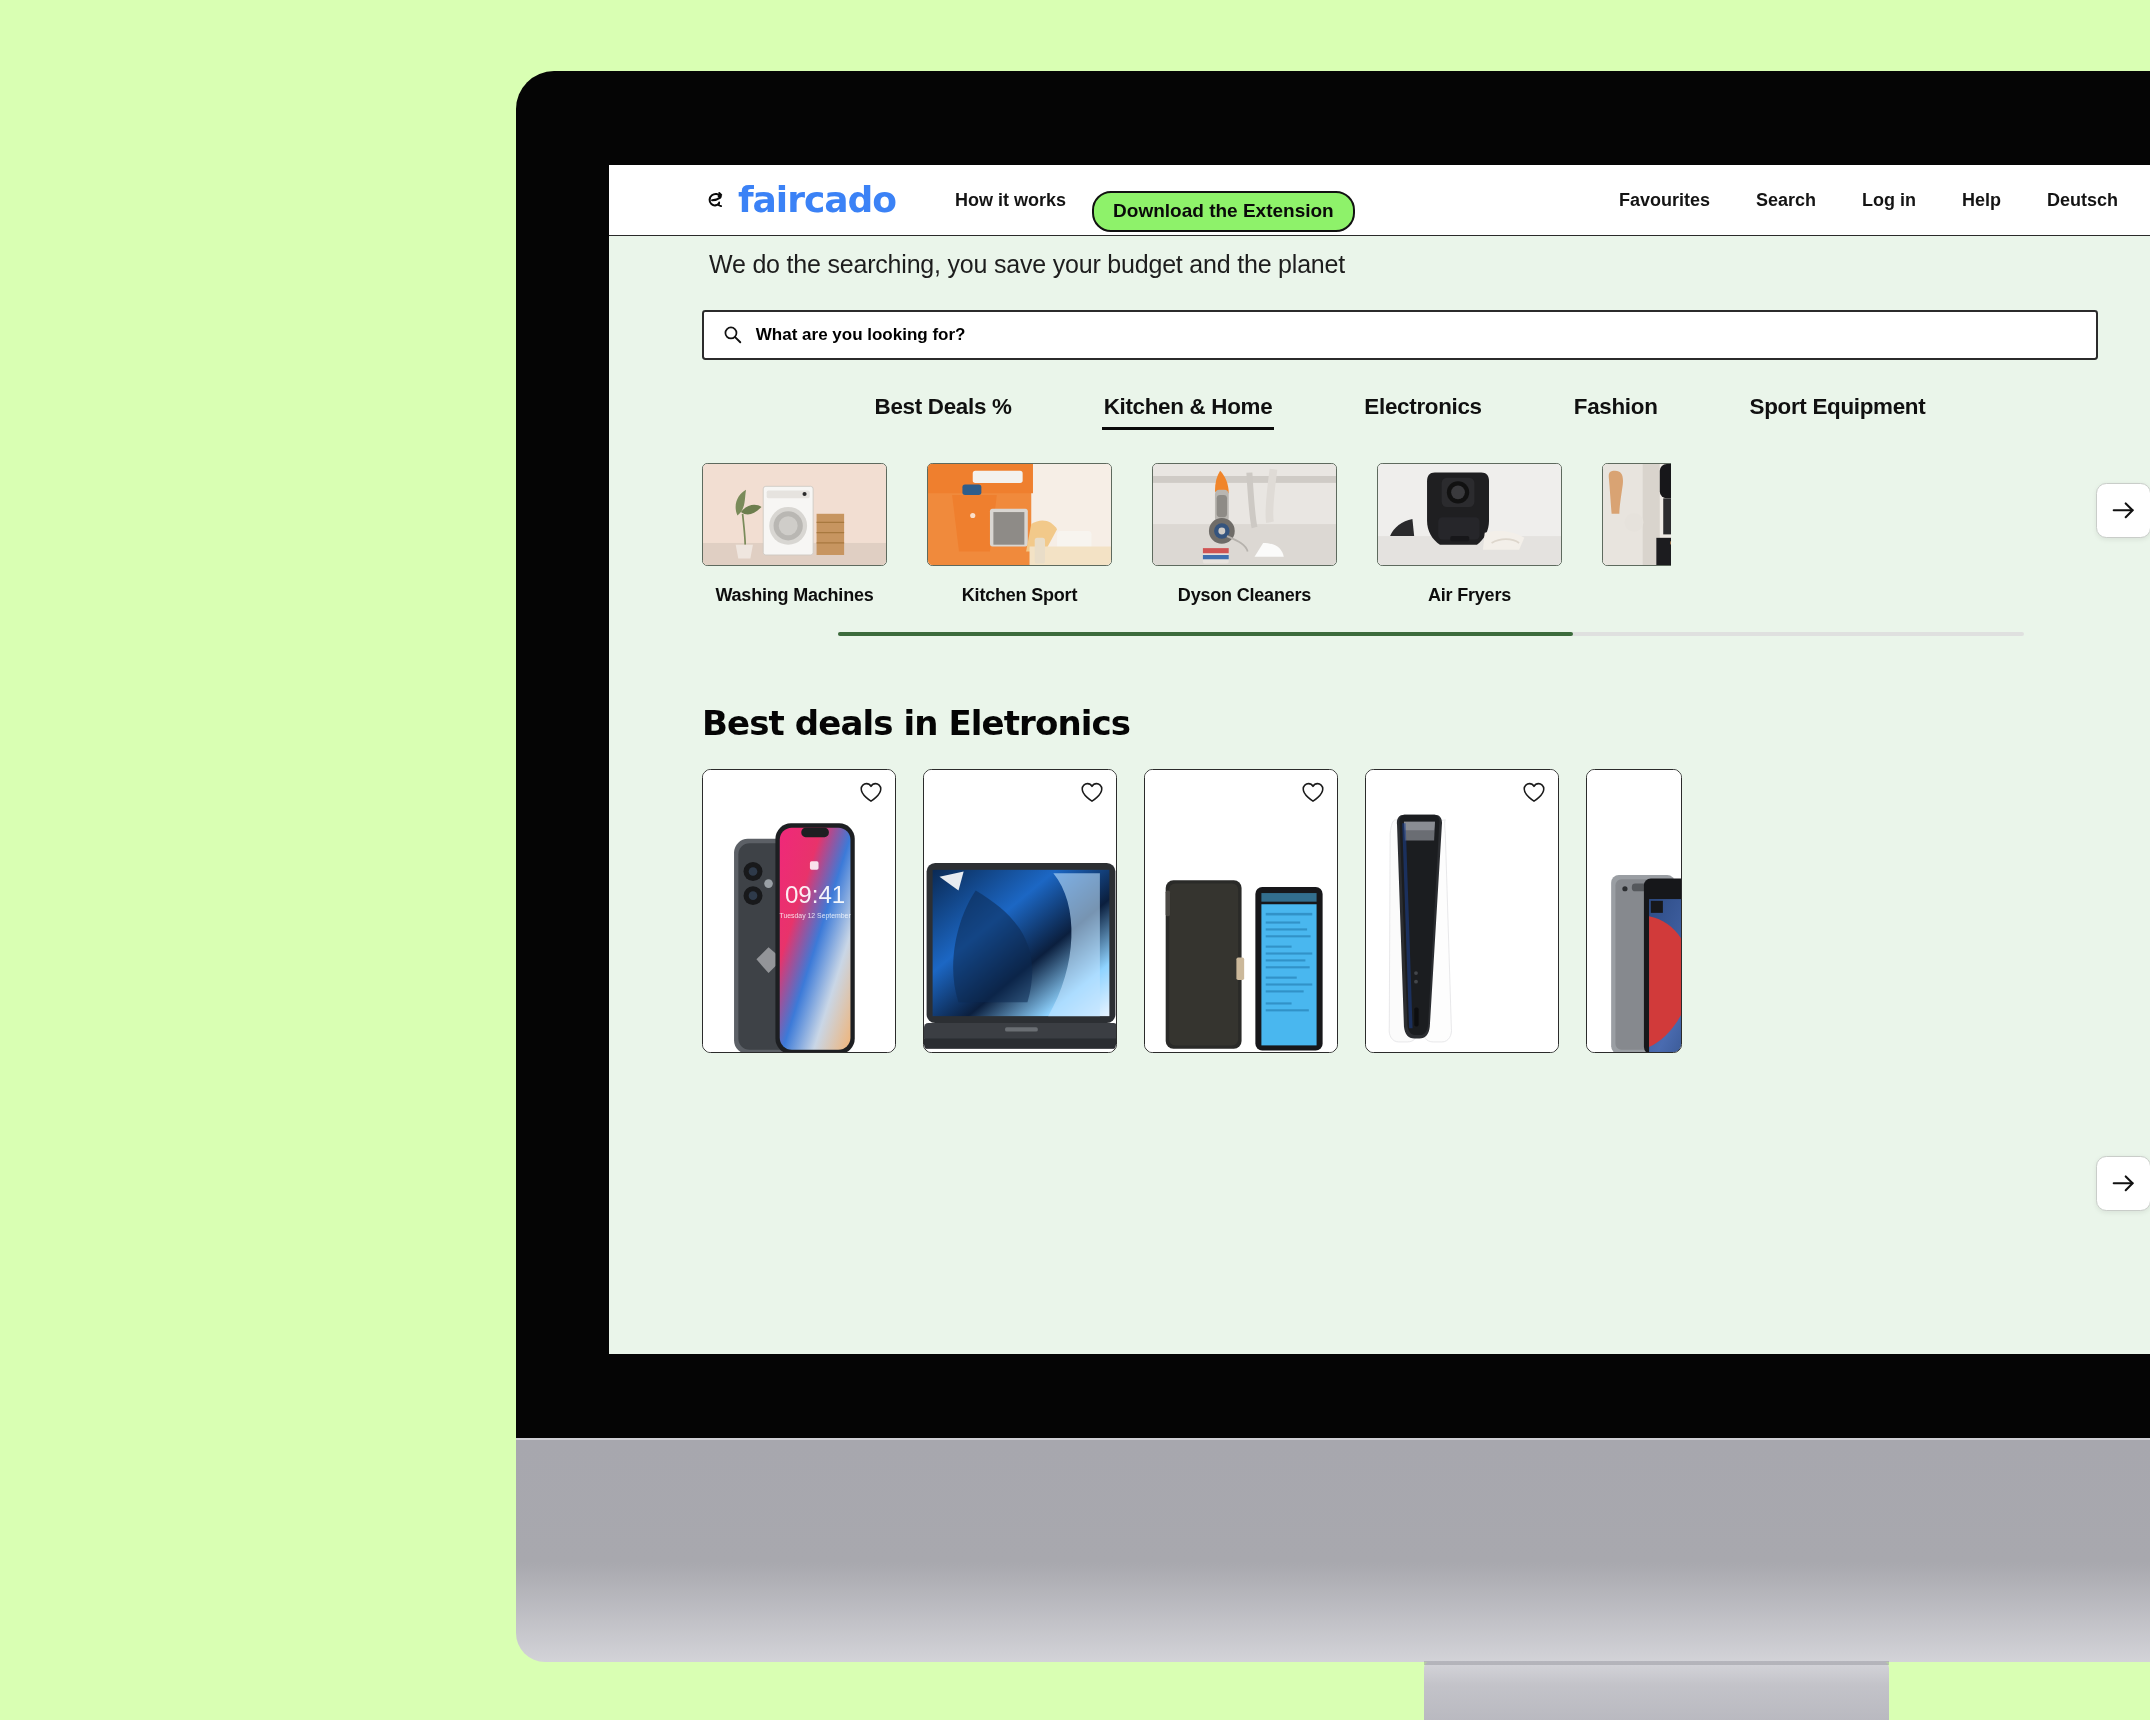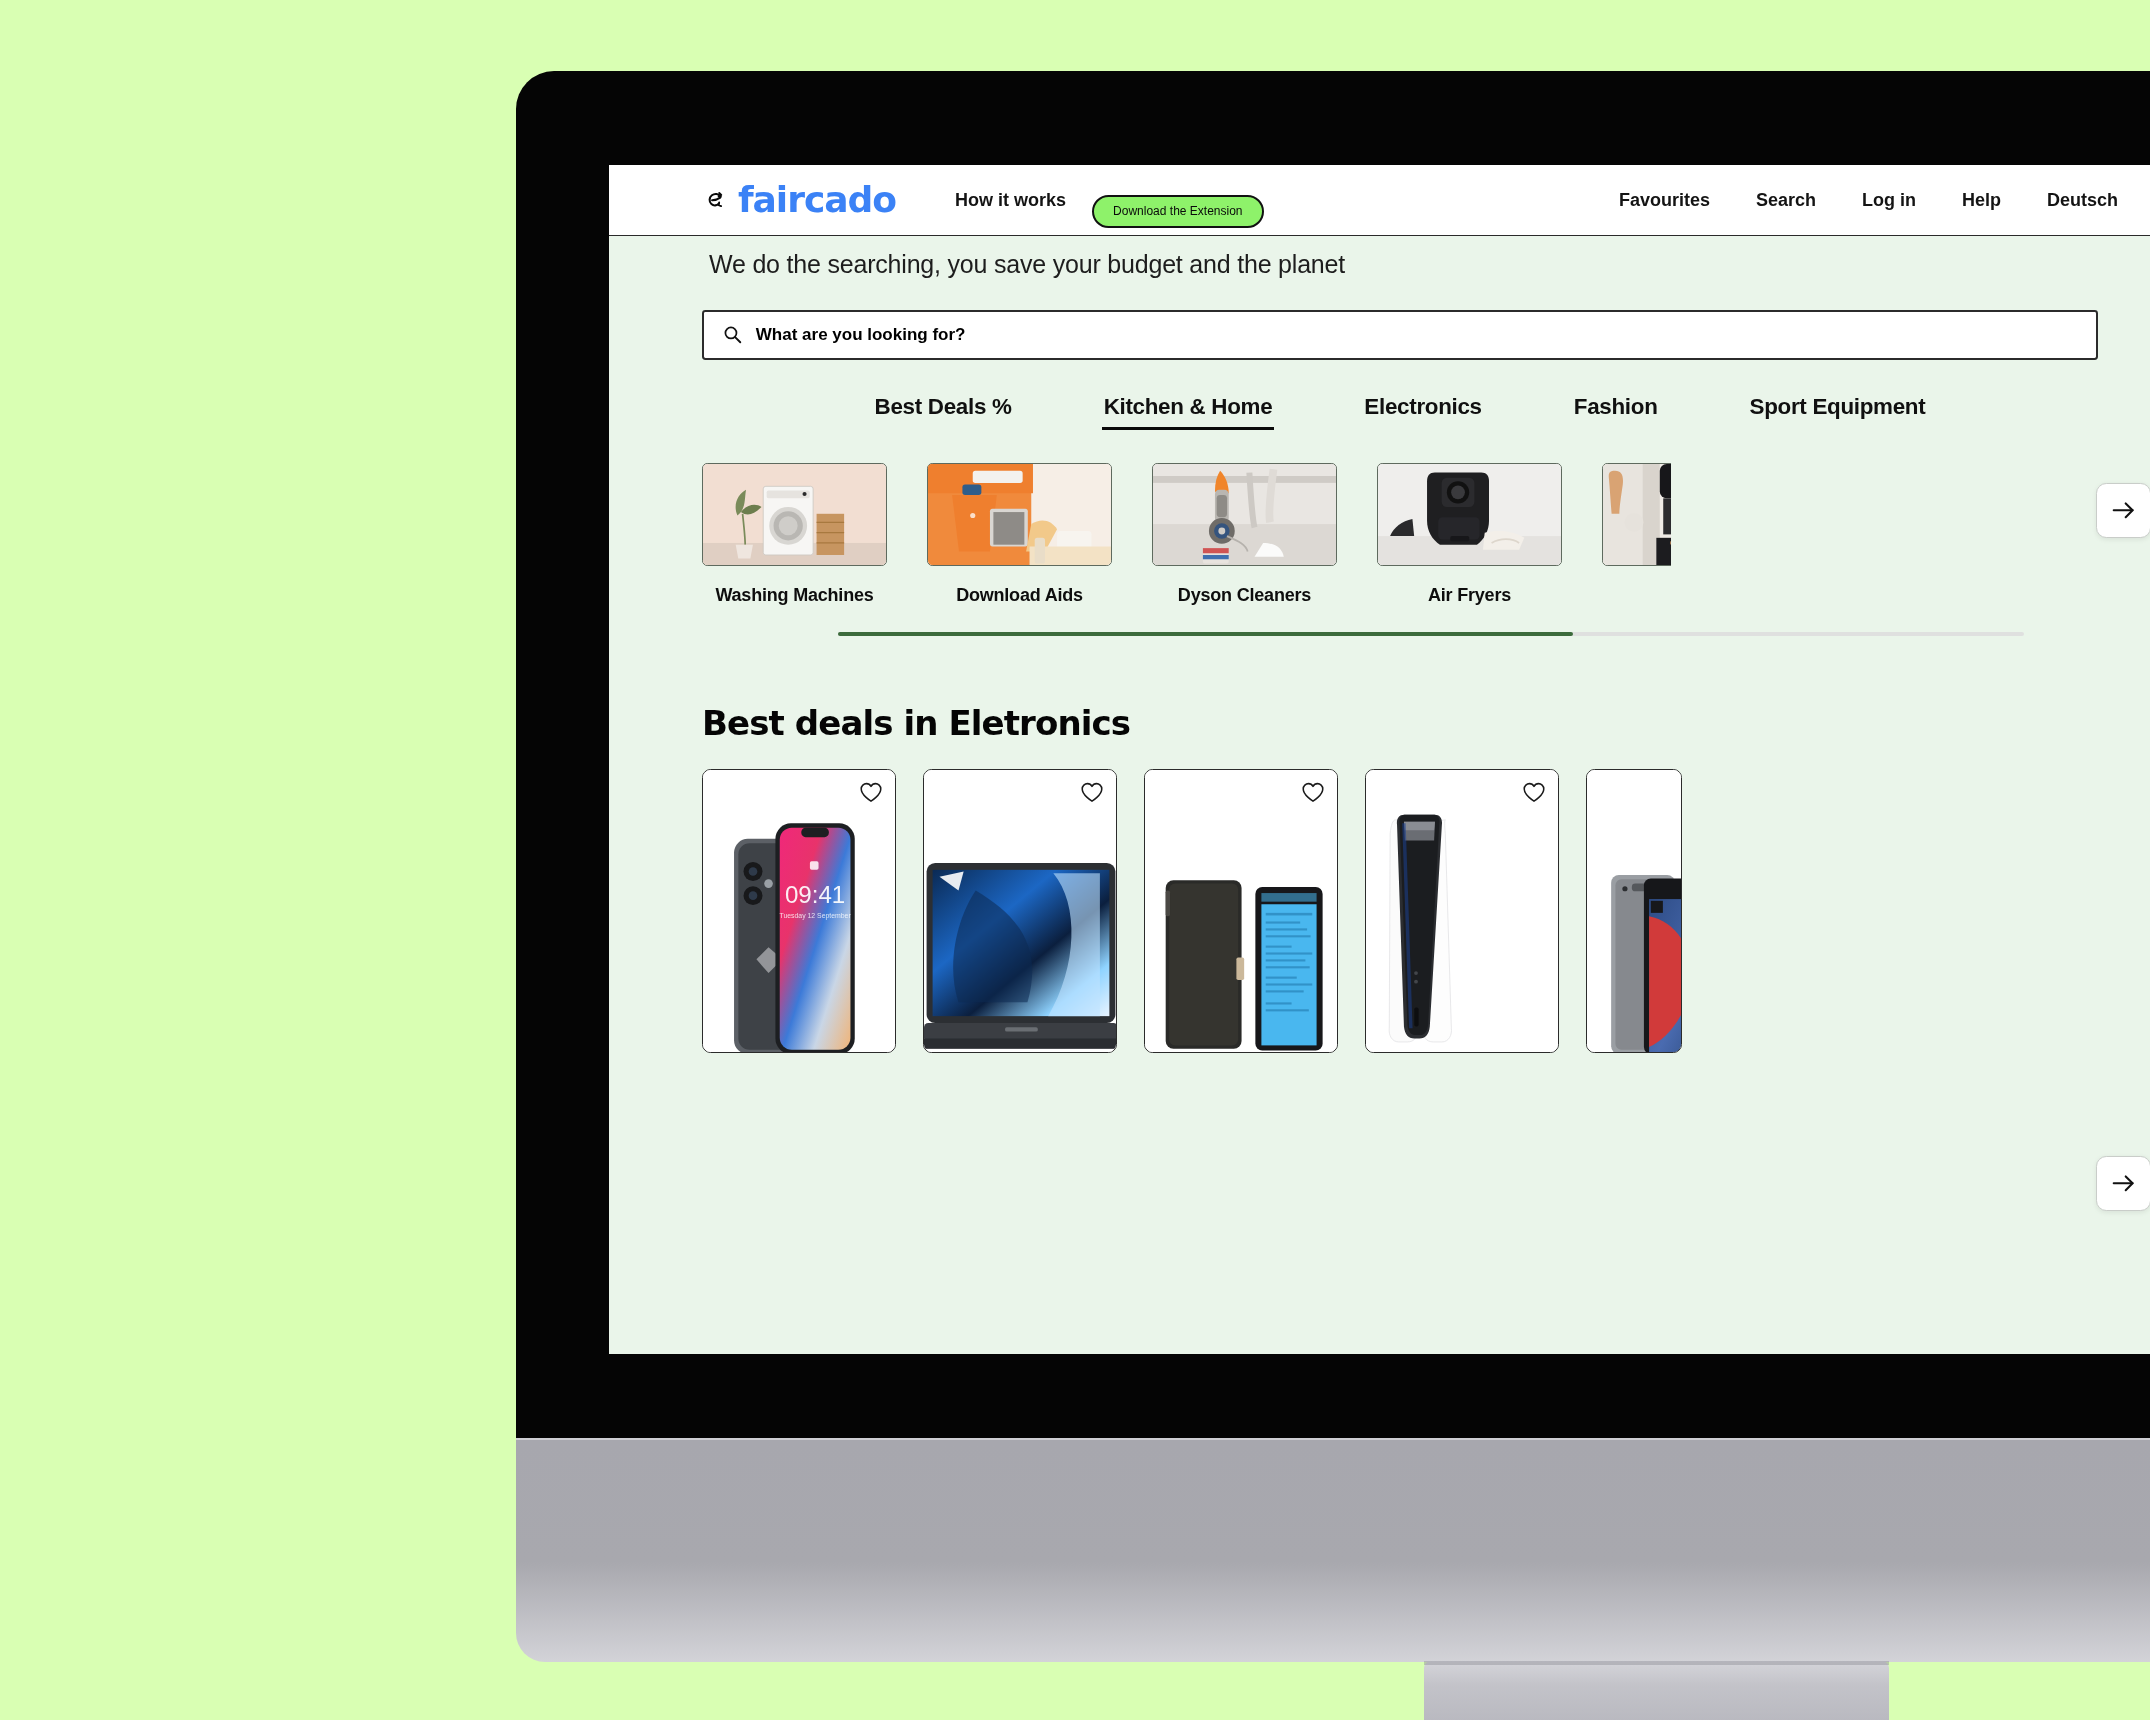--- a/index.html
+++ b/index.html
@@ -79,22 +79,22 @@
     font-weight: 600;
     color: #141414;
     white-space: nowrap;
   }
   .ext-btn {
     margin-left: 26px;
     background: #8ef26a;
     border: 2.2px solid #111;
     border-radius: 19px;
     padding: 7.7px 19px 9.5px;
-    font-size: 12px;
-    font-weight: 400;
+    font-size: 19px;
+    font-weight: 700;
     color: #0a0a0a;
     white-space: nowrap;
     cursor: pointer;
     line-height: 1;
     margin-top: 23px;
   }
   .nav-right {
     margin-left: auto;
     display: flex;
     align-items: center;
@@ -376,21 +376,21 @@
               <path d="M28 36h52l-8 66H36z" fill="#ef7f2e"></path>
               <rect x="72" y="52" width="44" height="44" rx="3" fill="#d9d6d2"></rect>
               <rect x="76" y="56" width="36" height="38" fill="#8e8b87"></rect>
               <circle cx="52" cy="60" r="3" fill="#fff" opacity=".75"></circle>
               <path d="M120 70c12-8 24-4 30 6l-14 26h-22z" fill="#f2c98a"></path>
               <rect x="150" y="78" width="40" height="28" rx="4" fill="#f7f4ef"></rect>
               <path d="M118 96h96v24h-96z" fill="#f3e2c5"></path>
               <rect x="124" y="86" width="12" height="30" rx="3" fill="#e9ddc8"></rect>
             </svg>
           </div>
-          <div class="cat-label">Download Aids</div>
+          <div class="cat-label">Kitchen Sport</div>
         </div>
 
         <div class="cat-card">
           <div class="cat-thumb">
             <svg viewBox="0 0 215 120" width="185" height="103" preserveAspectRatio="none">
               <rect width="215" height="120" fill="#e9e6e2"></rect>
               <rect y="70" width="215" height="50" fill="#dcd8d3"></rect>
               <rect x="0" y="14" width="215" height="8" fill="#cfcbc6"></rect>
               <path d="M78 8c6 6 10 16 10 26l-8 4-8-6c0-10 2-18 6-24z" fill="#f0852a"></path>
               <rect x="72" y="30" width="16" height="38" rx="5" fill="#b9b6b1"></rect>

